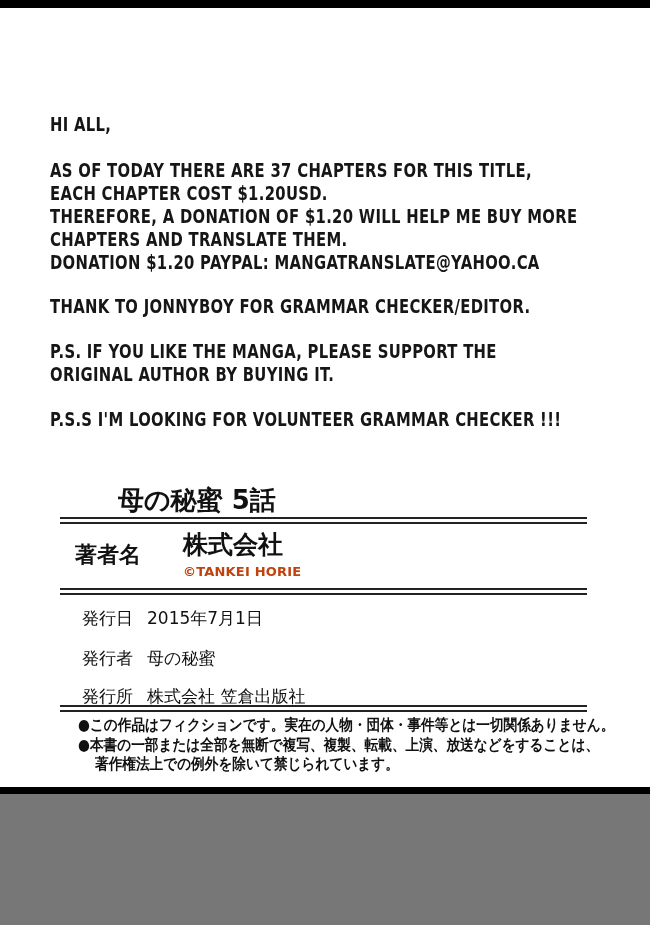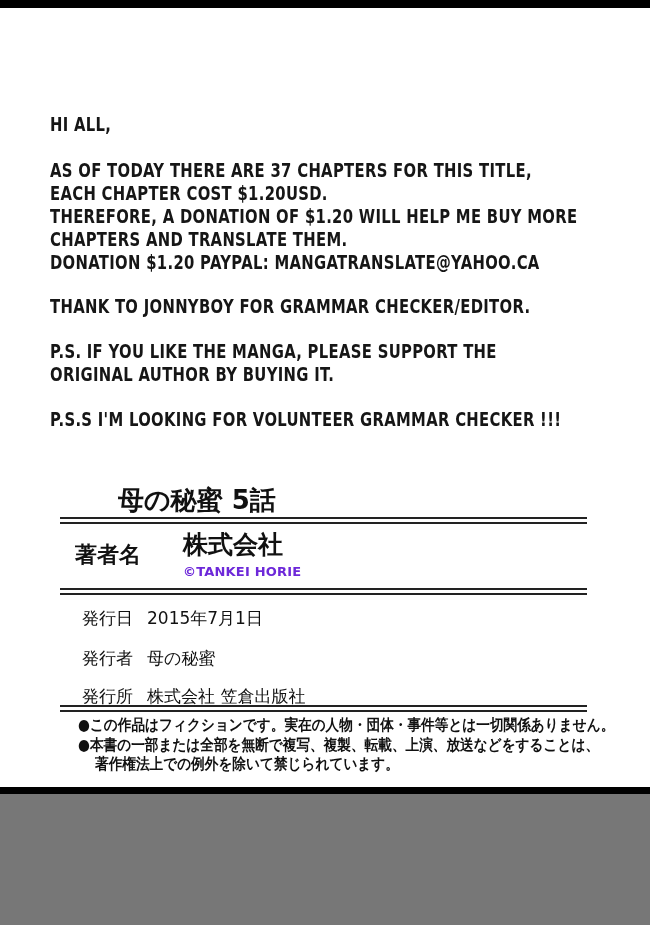--- a/index.html
+++ b/index.html
@@ -25,21 +25,21 @@
   #nl6{top:253px}#nl7{top:297px}#nl8{top:342px}#nl9{top:365px}#nl10{top:410px}
 
   
   .jp{color:#111;white-space:nowrap;position:absolute;}
   .c-title{left:78px;top:486px;font-size:26px;line-height:28px;font-weight:700;margin-left:40px;}
   .rule{position:absolute;left:60px;width:527px;height:7px;
         border-top:2px solid #222;border-bottom:2px solid #222;box-sizing:border-box;}
   #rule-a{top:517px}#rule-b{top:588px}#rule-c{top:705px}
   .author-label{left:75px;top:540px;font-size:22px;font-weight:700;}
   .author-name{left:183px;top:531px;font-size:25px;line-height:27px;font-weight:700;}
-  .author-copy{left:183px;top:564px;font-size:13px;font-weight:700;letter-spacing:.2px;color:#6d28d9;position:absolute;white-space:nowrap;}
+  .author-copy{left:183px;top:564px;font-size:13px;font-weight:700;letter-spacing:.2px;color:#c2410c;position:absolute;white-space:nowrap;}
   .row-label{left:82px;font-size:17px;font-weight:500;}
   .row-value{left:147px;font-size:17px;font-weight:500;}
   #row1-l,#row1-v{top:607px}
   #row2-l,#row2-v{top:647px}
   #row3-l,#row3-v{top:685px}
   .notice-line{
     font-size:15.5px;line-height:19px;font-weight:600;
     transform:scaleX(.88);transform-origin:0 50%;
   }
   #not1{left:78px;top:716px}

